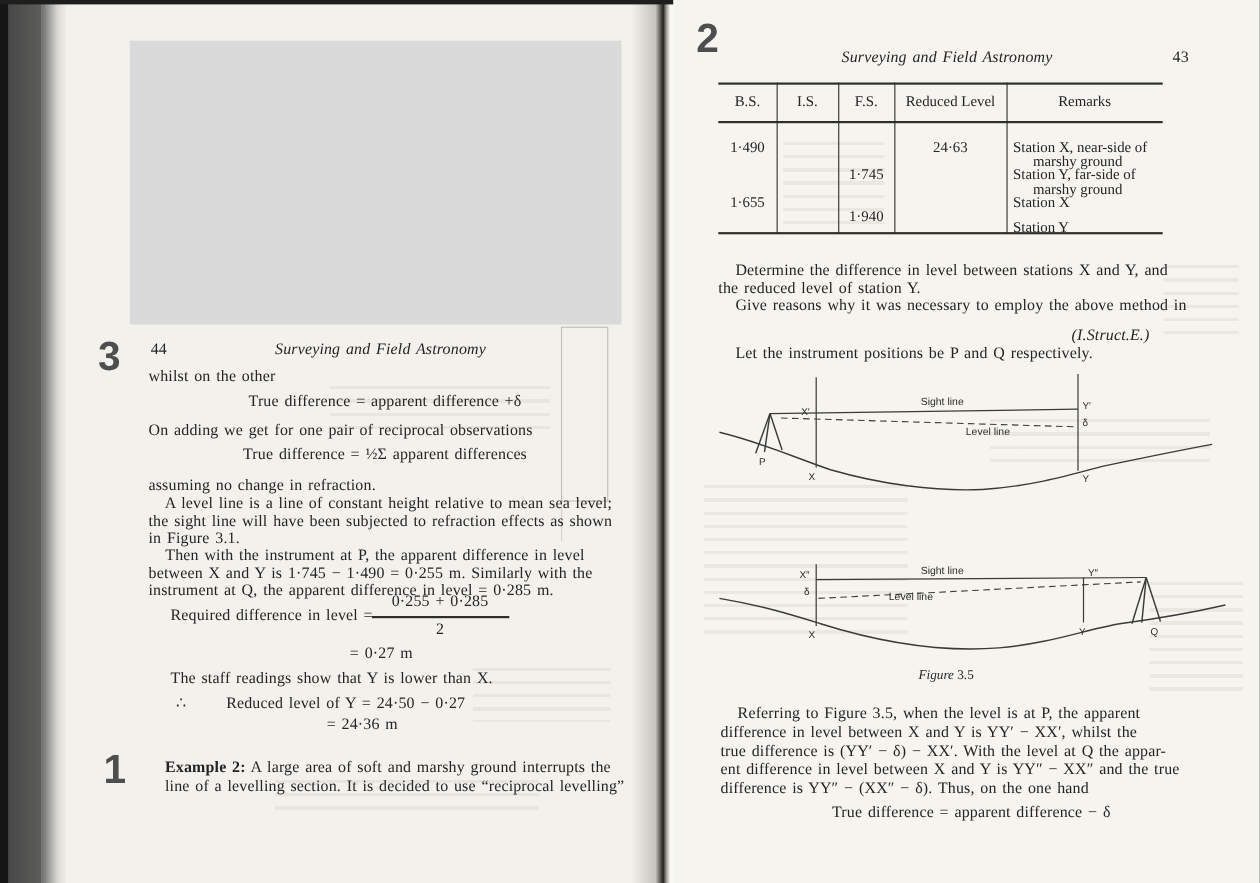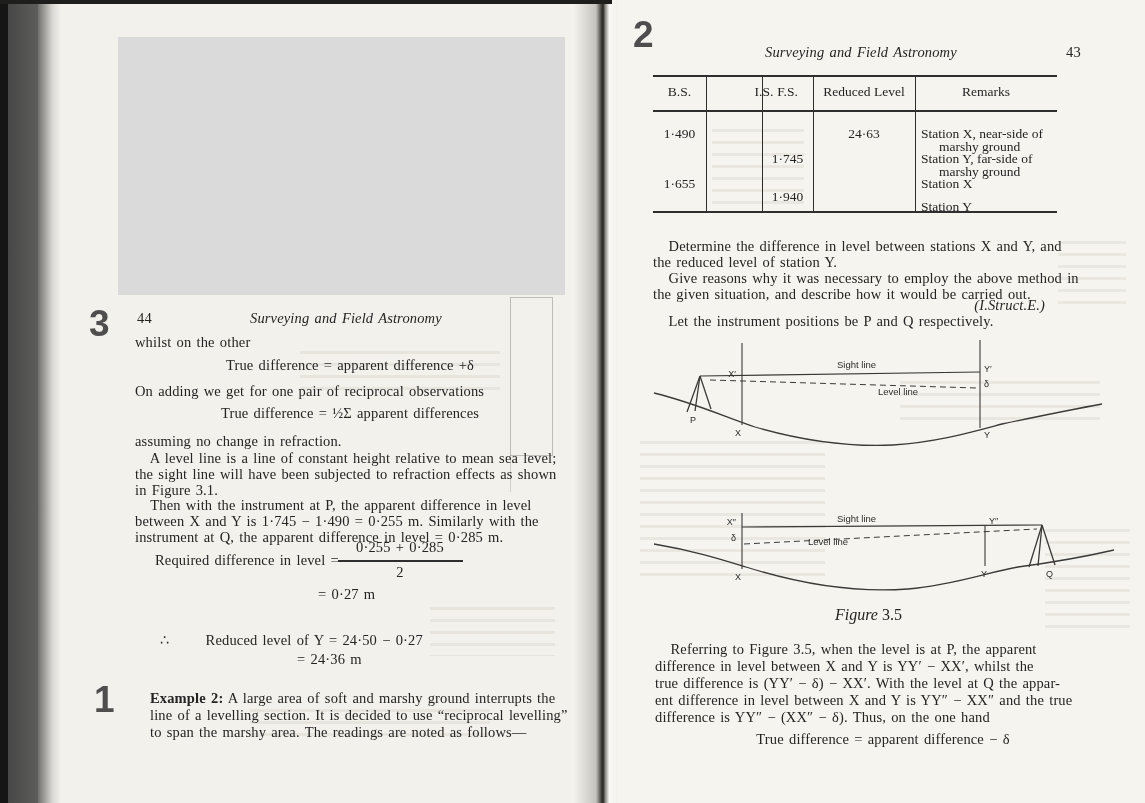--- a/index.html
+++ b/index.html
@@ -20,21 +20,21 @@
   
   .shot-num{font-family:"Liberation Sans",sans-serif;font-weight:bold;font-size:37px;color:#4e4e4e;line-height:1;}
   
   .line{position:absolute;white-space:pre;font-size:14.5px;line-height:17px;letter-spacing:.15px;word-spacing:1.4px;}
   .ital{font-style:italic;}
   .bold{font-weight:bold;}
   .ctr{text-align:center;}
   .rt{text-align:right;}
   .tcell{position:absolute;white-space:pre;font-size:13.5px;line-height:13px;}
   .tline{position:absolute;background:#2e2e2c;}
-  .fig-caption{position:absolute;font-size:16px;}
+  .fig-caption{position:absolute;font-size:12px;}
   
   .ghost{position:absolute;opacity:.10;filter:blur(.7px);
     background:repeating-linear-gradient(180deg, rgba(115,100,75,0) 0 9px, rgba(115,100,75,.85) 9px 12px);}
   .bleed-rect{position:absolute;border:1px solid rgba(150,147,138,.55);}
   .bleed-tail{position:absolute;width:1px;background:rgba(150,147,138,.35);}
   svg text{font-family:"Liberation Sans",sans-serif;fill:#2c2c2a;}
 </style>
 </head>
 <body>
 
@@ -78,60 +78,59 @@
   <div class="line" style="left:135px;top:497px;">   Then with the instrument at P, the apparent difference in level</div>
   <div class="line" style="left:135px;top:513px;">between X and Y is 1·745 − 1·490 = 0·255 m. Similarly with the</div>
   <div class="line" style="left:135px;top:529px;">instrument at Q, the apparent difference in level = 0·285 m.</div>
 
   <div class="line" style="left:155px;top:552px;">Required difference in level =</div>
   <div class="line ctr" style="left:335px;top:539px;width:130px;">0·255 + 0·285</div>
   <div class="abs" style="left:338px;top:560px;width:125px;height:1.5px;background:#2e2e2c;"></div>
   <div class="line ctr" style="left:335px;top:564px;width:130px;">2</div>
 
   <div class="line" style="left:318px;top:586px;">= 0·27 m</div>
+  <div class="line" style="left:155px;top:609px;">The staff readings show that Y is lower than X.</div>
   <div class="line" style="left:160px;top:632px;">∴       Reduced level of Y = 24·50 − 0·27</div>
   <div class="line" style="left:297px;top:651px;">= 24·36 m</div>
 
   <div class="line" style="left:150px;top:690px;"><span class="bold">Example 2:</span><span> A large area of soft and marshy ground interrupts the</span></div>
   <div class="line" style="left:150px;top:707px;">line of a levelling section. It is decided to use “reciprocal levelling”</div>
-  <div class="line" style="left:150px;top:724px;">to span the marshy area. The readings are noted as follows—</div>
 
   <div class="line ital" style="left:765px;top:44px;">Surveying and Field Astronomy</div>
   <div class="line" style="left:1066px;top:44px;">43</div>
 
   <div class="tline" style="left:653px;top:75px;width:404px;height:2px;"></div>
   <div class="tline" style="left:653px;top:110px;width:404px;height:1.5px;"></div>
   <div class="tline" style="left:653px;top:211px;width:404px;height:2px;"></div>
   <div class="tline" style="left:706px;top:75px;width:1px;height:137px;"></div>
   <div class="tline" style="left:762px;top:75px;width:1px;height:137px;"></div>
   <div class="tline" style="left:813px;top:75px;width:1px;height:137px;"></div>
   <div class="tline" style="left:915px;top:75px;width:1px;height:137px;"></div>
 
   <div class="tcell ctr" style="left:653px;top:85px;width:53px;">B.S.</div>
-  <div class="tcell ctr" style="left:706px;top:85px;width:56px;padding-left:30px;">I.S.</div>
+  <div class="tcell ctr" style="left:706px;top:85px;width:56px;">I.S.</div>
   <div class="tcell ctr" style="left:762px;top:85px;width:51px;">F.S.</div>
   <div class="tcell ctr" style="left:813px;top:85px;width:102px;">Reduced Level</div>
   <div class="tcell ctr" style="left:915px;top:85px;width:142px;">Remarks</div>
 
   <div class="tcell ctr" style="left:653px;top:127px;width:53px;">1·490</div>
   <div class="tcell ctr" style="left:813px;top:127px;width:102px;">24·63</div>
   <div class="tcell" style="left:921px;top:127px;">Station X, near-side of</div>
   <div class="tcell" style="left:939px;top:140px;">marshy ground</div>
   <div class="tcell ctr" style="left:762px;top:152px;width:51px;">1·745</div>
   <div class="tcell" style="left:921px;top:152px;">Station Y, far-side of</div>
   <div class="tcell" style="left:939px;top:165px;">marshy ground</div>
   <div class="tcell ctr" style="left:653px;top:177px;width:53px;">1·655</div>
   <div class="tcell" style="left:921px;top:177px;">Station X</div>
   <div class="tcell ctr" style="left:762px;top:190px;width:51px;">1·940</div>
   <div class="tcell" style="left:921px;top:200px;">Station Y</div>
 
   <div class="line" style="left:653px;top:238px;">   Determine the difference in level between stations X and Y, and</div>
   <div class="line" style="left:653px;top:254px;">the reduced level of station Y.</div>
   <div class="line" style="left:653px;top:270px;">   Give reasons why it was necessary to employ the above method in</div>
-  <div class="line" style="left:653px;top:286px;">the given situation, and describe how it would be carried out.</div>
   <div class="line ital rt" style="left:653px;top:297px;width:392px;">(I.Struct.E.)</div>
   <div class="line" style="left:653px;top:313px;">   Let the instrument positions be P and Q respectively.</div>
 
   <svg class="abs" style="left:650px;top:335px;" width="470" height="270" viewBox="0 0 470 270">
 
     <g stroke="#3a3a38" stroke-width="1.1" fill="none">
       <path d="M4,58 C45,68 75,82 105,92 C150,105 200,112 243,110 C288,107 322,97 352,89 C395,80 430,73 452,69" stroke-width="1.3"></path>
       <line x1="92" y1="8" x2="92" y2="90"></line>
       <line x1="330" y1="5" x2="330" y2="93"></line>
       <line x1="50" y1="41" x2="330" y2="37"></line>

